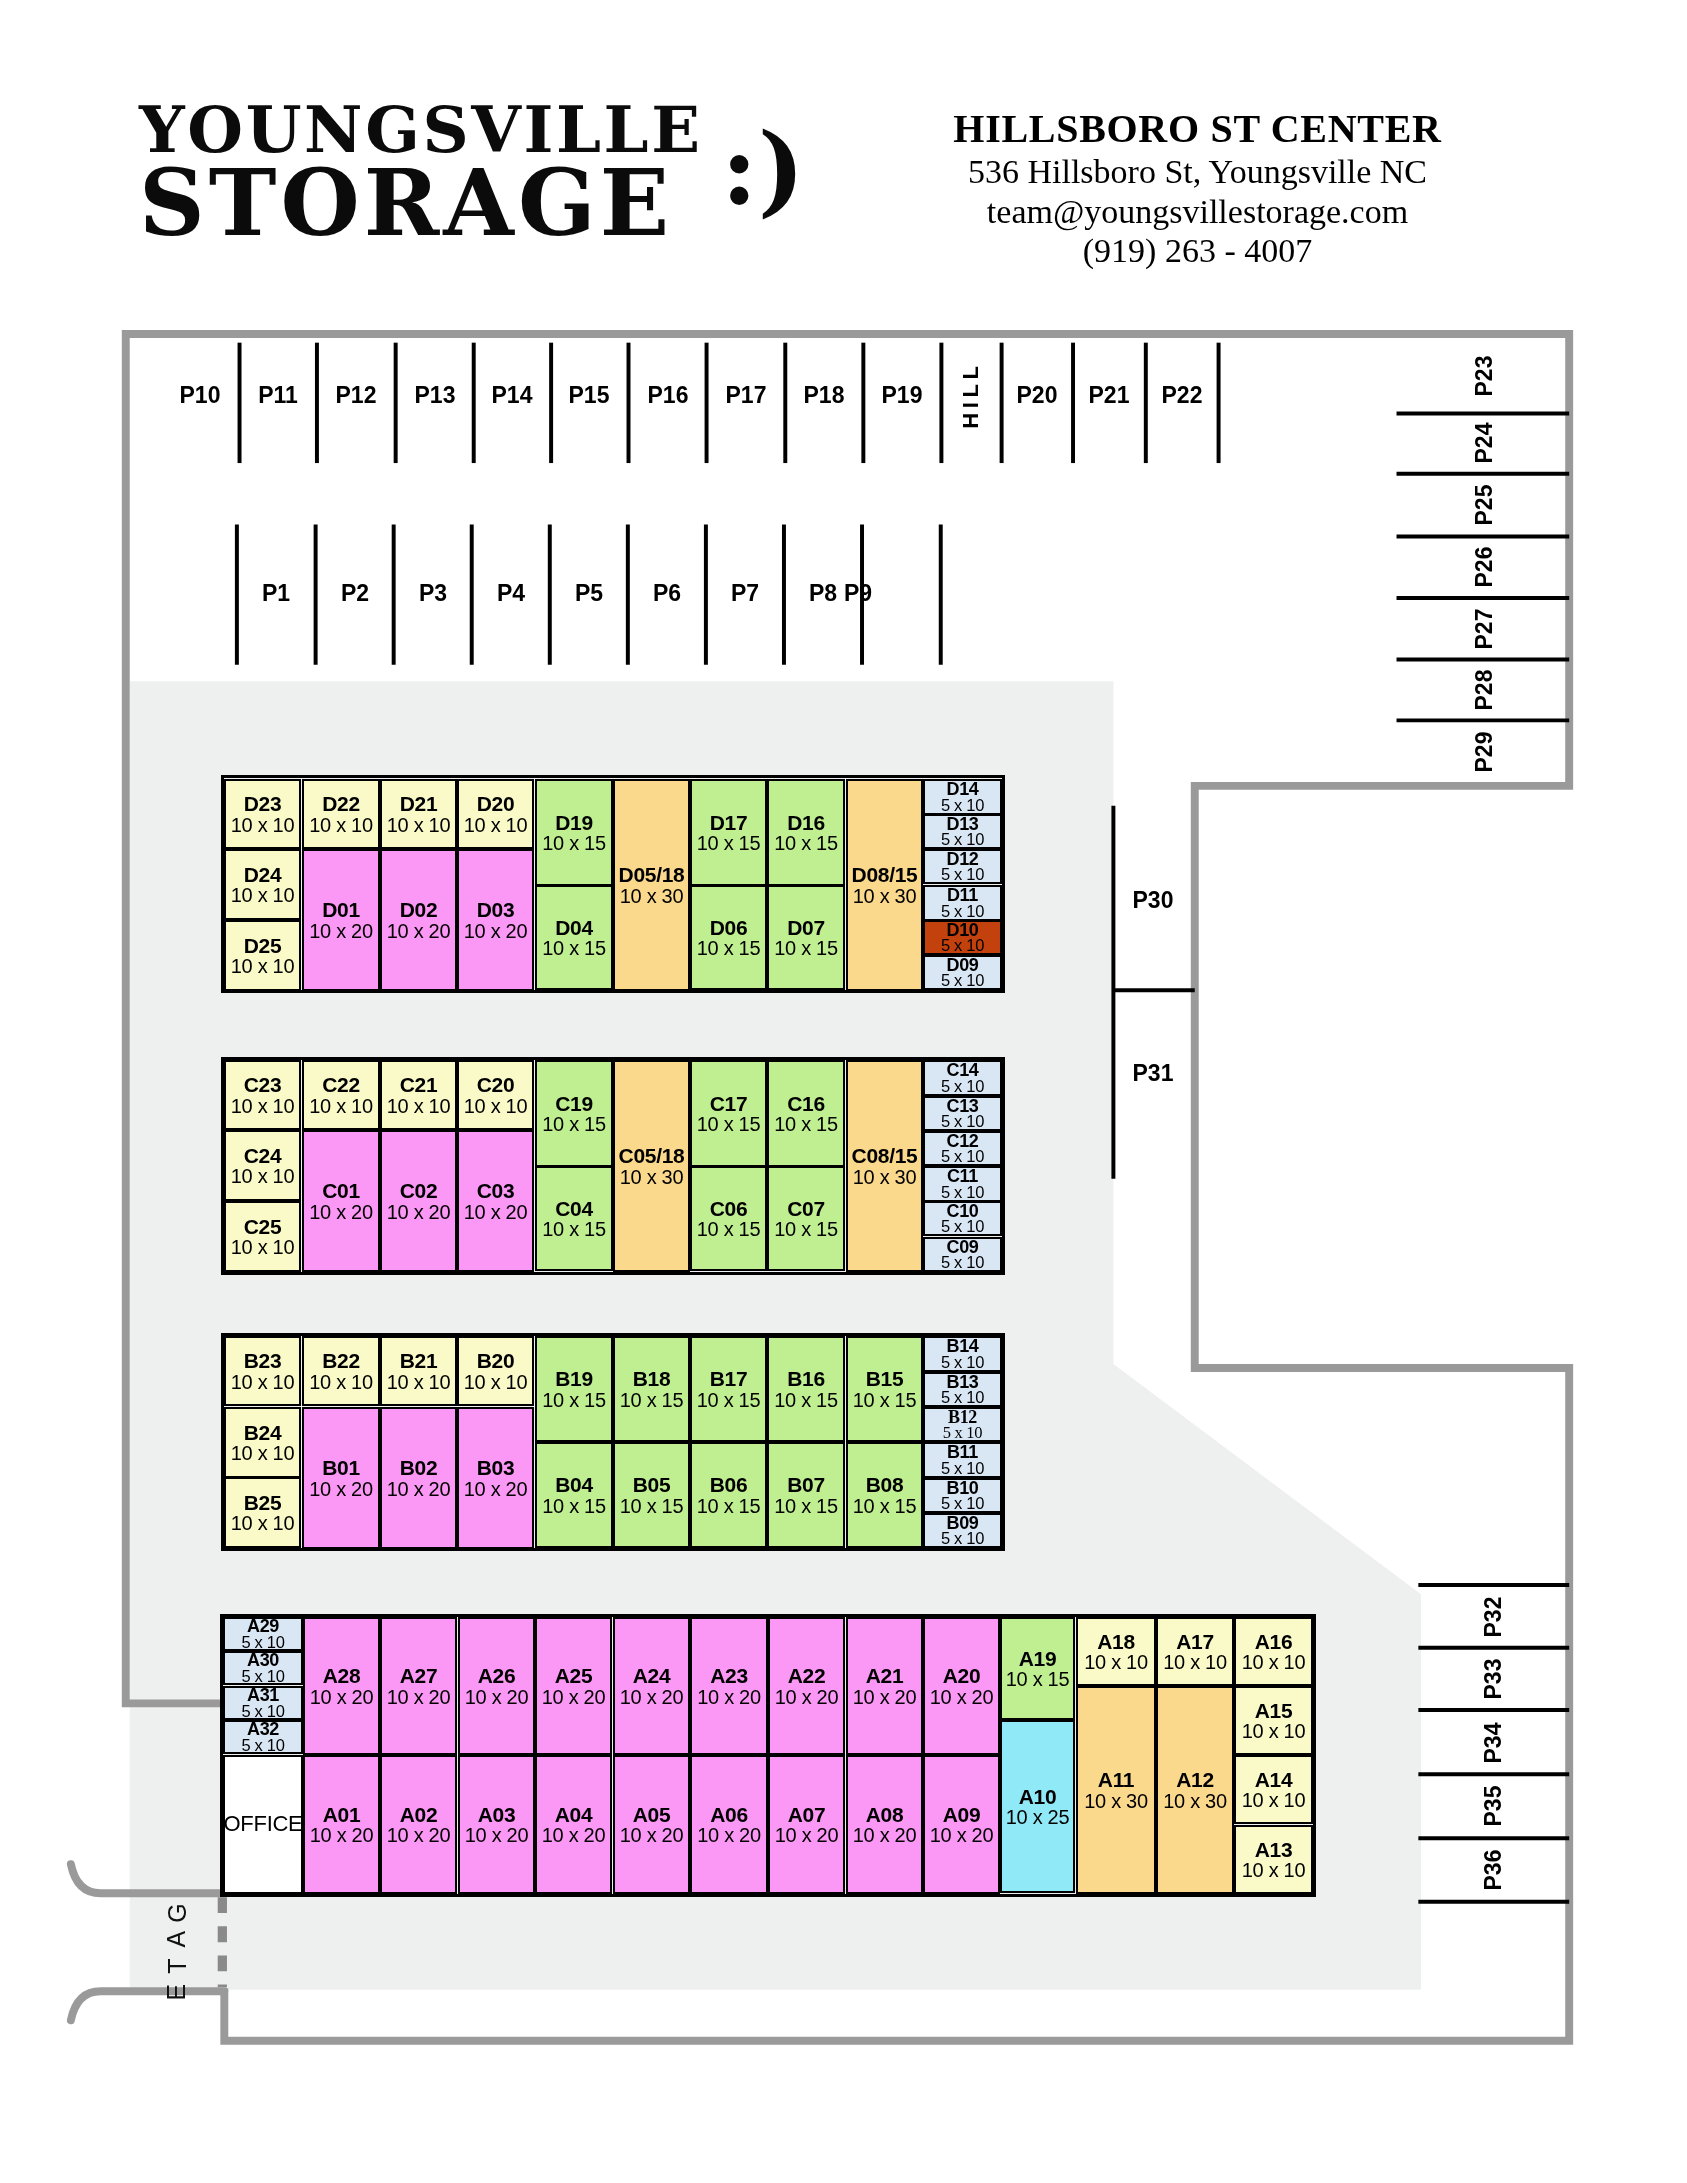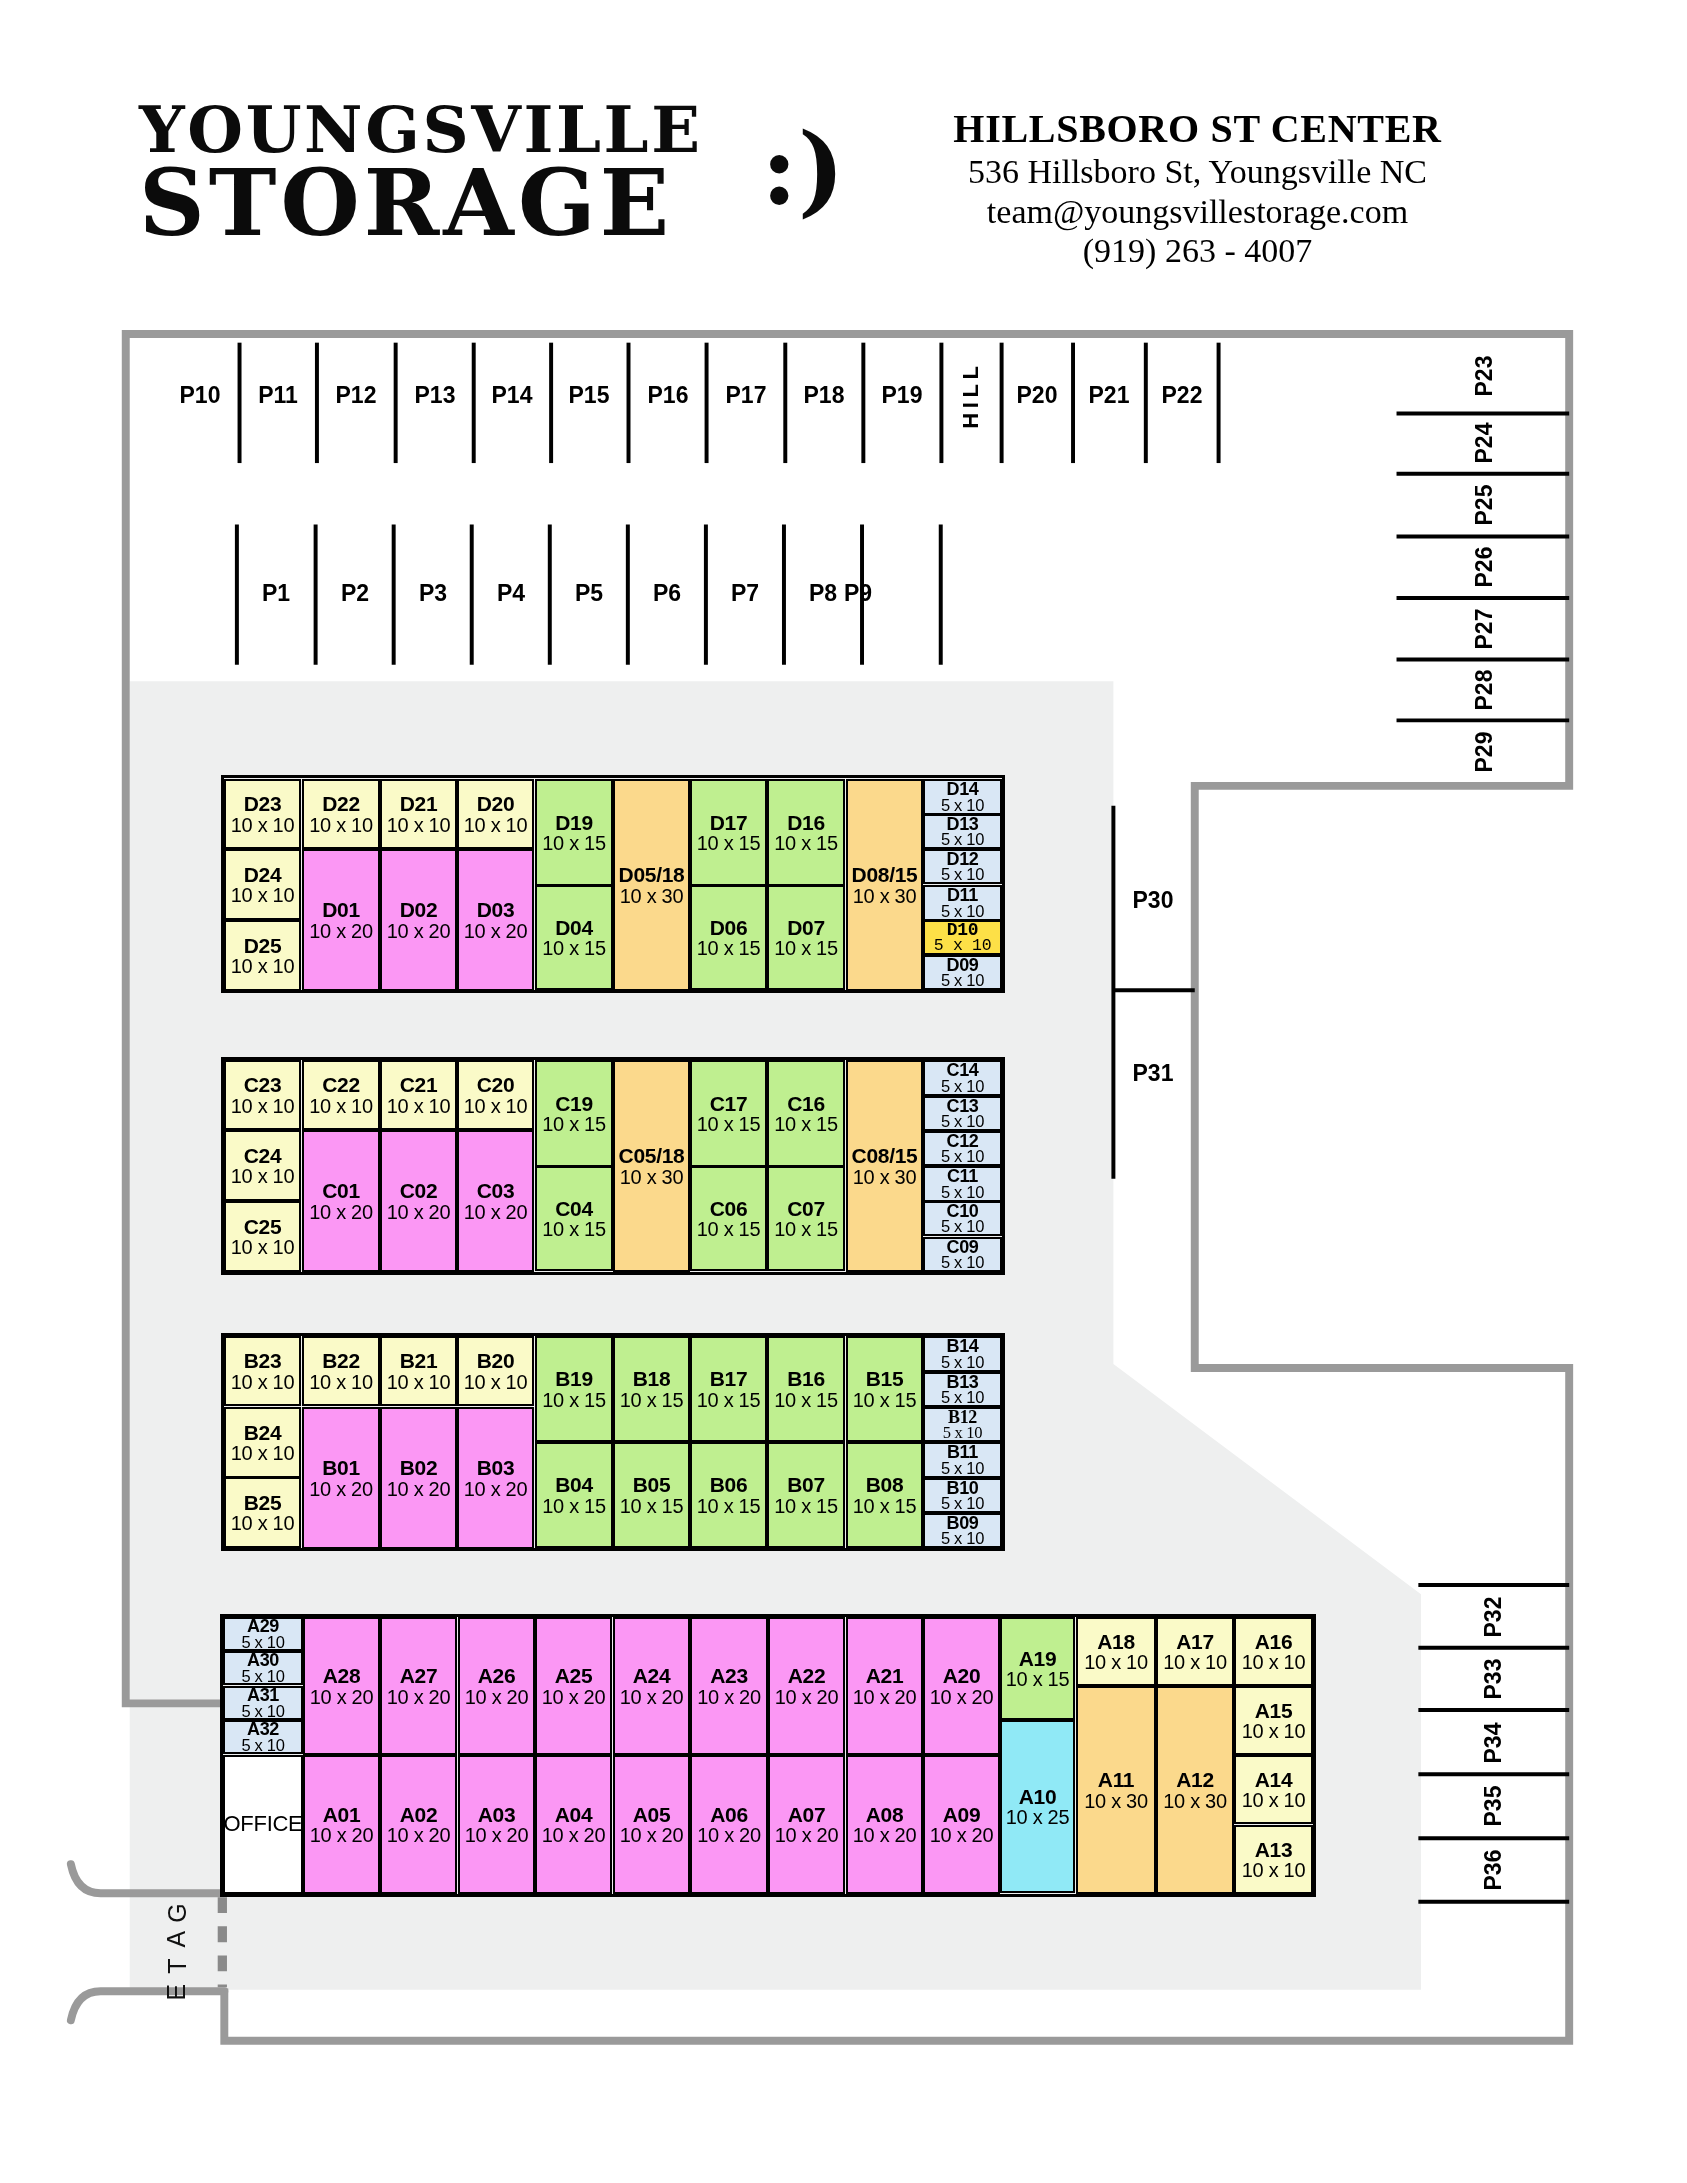--- a/index.html
+++ b/index.html
@@ -1,19 +1,19 @@
 <!DOCTYPE html>
 <html style="font-size:10.6px"><head>
 <meta charset="utf-8">
 <style>
   html,body{margin:0;padding:0;background:#fff;}
   #canvas{position:relative;width:1687px;height:2183px;background:#fff;overflow:hidden;
           font-family:"Liberation Sans",sans-serif;}
   
-  .brand{position:absolute;left:139px;top:99px;display:flex;align-items:center;color:#0b0b0b;gap:40px;}
+  .brand{position:absolute;left:139px;top:99px;display:flex;align-items:center;color:#0b0b0b;}
   .brand-text{display:flex;flex-direction:column;font-family:"DejaVu Serif",serif;font-weight:bold;line-height:.96;}
   .brand-l1{font-size:64px;letter-spacing:2.6px;}
   .brand-l2{font-size:91px;letter-spacing:4px;}
   .brand-smiley{font-family:"DejaVu Serif",serif;font-weight:bold;font-size:99px;margin-left:18.5px;transform:translateY(-4px);}
   .contact{position:absolute;left:847px;top:105px;width:701px;text-align:center;
            font-family:"Liberation Serif",serif;color:#000;}
   .contact .c-name{font-size:40px;font-weight:bold;letter-spacing:0.7px;}
   .contact .c-line{font-size:34px;margin-top:1.3px;}
   
   #plan{position:absolute;left:0;top:0;}
@@ -181,21 +181,21 @@
         <span class="u-size">5 x 10</span>
       </div>
       <div class="unit u5" style="left: 923px; top: 849px; width: 79px; height: 35px; background: rgb(217, 231, 245);">
         <span class="u-name">D12</span>
         <span class="u-size">5 x 10</span>
       </div>
       <div class="unit u5" style="left: 923px; top: 885px; width: 79px; height: 36px; background: rgb(217, 231, 245);">
         <span class="u-name">D11</span>
         <span class="u-size">5 x 10</span>
       </div>
-      <div class="unit u5" style="left: 923px; top: 920px; width: 79px; height: 35px; background: #fde047; font-family: Liberation Mono, monospace;">
+      <div class="unit u5" style="left: 923px; top: 920px; width: 79px; height: 35px; background: #c2410c;">
         <span class="u-name">D10</span>
         <span class="u-size">5 x 10</span>
       </div>
       <div class="unit u5" style="left: 923px; top: 955px; width: 79px; height: 35px; background: rgb(217, 231, 245);">
         <span class="u-name">D09</span>
         <span class="u-size">5 x 10</span>
       </div>
       <div class="unit" style="left: 224px; top: 1060px; width: 77px; height: 70px; background: rgb(250, 250, 200);">
         <span class="u-name">C23</span>
         <span class="u-size">10 x 10</span>

